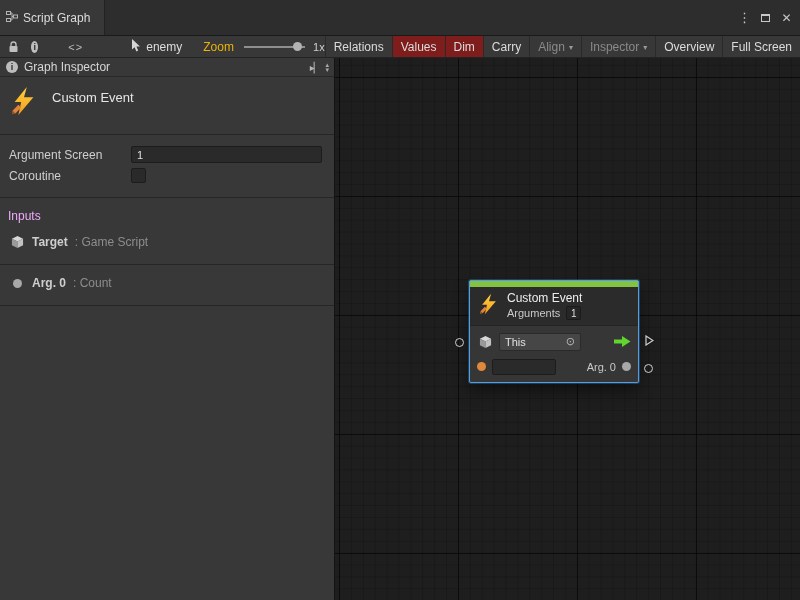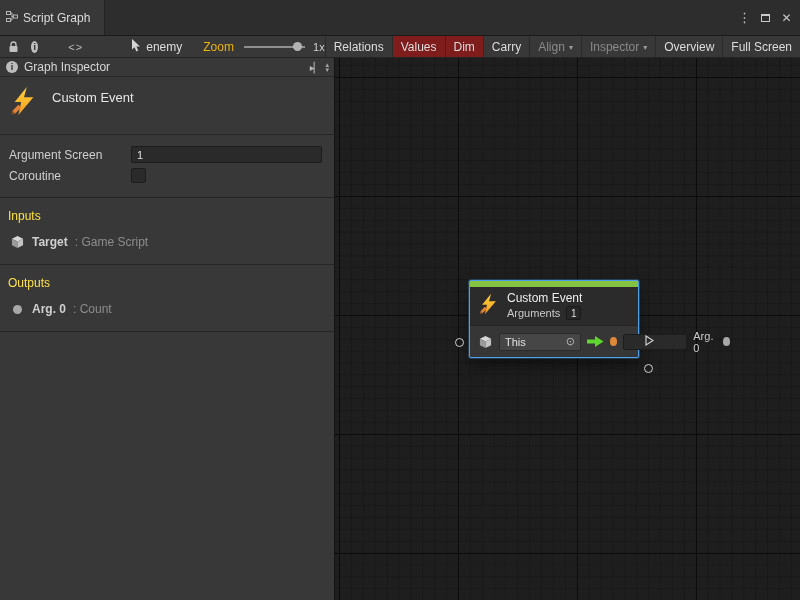--- a/index.html
+++ b/index.html
@@ -55,21 +55,21 @@
   .event-head { display:flex; align-items:flex-start; gap:13px; padding:9px 10px 15px 9px; }
   .evt-title { margin-top:4px; font-size:13px; color:#e6e6e6; }
 
   .fields { padding:9px 12px 11px 9px; }
   .frow { display:flex; align-items:center; height:21px; }
   .frow label { width:122px; color:#cfcfcf; }
   .tfield { flex:1; height:17px; background:#2a2a2a; border:1px solid #1c1c1c; border-radius:2px; color:#e0e0e0; font:11px "Liberation Sans", sans-serif; padding:0 5px; outline:none; }
   .checkbox { width:15px; height:15px; background:#2a2a2a; border:1px solid #1c1c1c; border-radius:2px; display:inline-block; }
 
   .ports { padding:8px 0 12px; }
-  .sec-head { padding:3px 8px 9px; color:#fde047; }
+  .sec-head { padding:3px 8px 9px; color:#f0abfc; }
   .prow { display:flex; align-items:center; gap:7px; padding:3px 8px 3px 9px; }
   .pname { font-weight:bold; color:#cfcfcf; }
   .ptype { color:#8d8d8d; }
   .picon { width:16px; display:inline-flex; justify-content:center; align-items:center; }
   .dot { width:9px; height:9px; border-radius:50%; display:inline-block; }
   .dot.orange { background:var(--color-string_port, #e0883a); }
   .dot.gray { background:var(--color-object_port, #a8a8a8); }
   .filler { flex:1; border-bottom:none; }
 
   
@@ -91,21 +91,21 @@
     background:#363636; border-radius:2px;
     border:1px solid var(--color-selection, #4f9fe8);
     box-shadow:0 0 0 1px rgba(80,160,232,.30), 0 8px 16px rgba(0,0,0,.45);
   }
   .node-accent { height:6px; background:var(--color-accent, #84c341); }
   .node-header { background:#2b2b2b; display:flex; align-items:center; gap:7px; padding:4px 8px 5px; border-bottom:1px solid #242424; }
   .nh-text { display:flex; flex-direction:column; gap:1px; }
   .node-title { color:#ededed; }
   .node-args { display:flex; align-items:center; gap:6px; color:#c9c9c9; font-size:11px; }
   .args-box { min-width:15px; height:14px; background:#262626; border:1px solid #1a1a1a; border-radius:2px; display:inline-flex; align-items:center; justify-content:center; font-size:10px; color:#dddddd; padding:0 2px; }
-  .node-body { padding:6px 7px; display:flex; flex-direction:row; gap:6px; }
+  .node-body { padding:6px 7px; display:flex; flex-direction:column; gap:6px; }
   .node-row { display:flex; align-items:center; gap:6px; height:19px; }
   .this-dd { width:82px; height:18px; background:#464646; border:1px solid #2a2a2a; border-radius:2px; display:inline-flex; align-items:center; padding:0 5px; color:#e2e2e2; font-size:11px; }
   .dd-label { flex:1; }
   .obj-picker { color:#b9b9b9; font-size:11px; }
   .flow-arrow { margin-left:auto; display:inline-flex; }
   .node-field { width:64px; height:16px; background:#2a2a2a; border:1px solid #1c1c1c; border-radius:2px; outline:none; color:#dddddd; font:11px "Liberation Sans", sans-serif; padding:0 3px; }
   .arg-label { margin-left:auto; color:#c9c9c9; font-size:11px; }
   .outer-port { position:absolute; display:inline-flex; }
   .outer-port.circle { width:9px; height:9px; border:1px solid #cfcfcf; border-radius:50%; }
   .p-left1 { left:-15px; top:57px; }
@@ -244,21 +244,20 @@
                 <polygon points="1,4 7,7 7,14 1,11" fill="#9a9a9a"></polygon>
                 <polygon points="13,4 7,7 7,14 13,11" fill="#c2c2c2"></polygon>
               </svg>
           </span>
           <span class="pname">Target</span>
           <span class="ptype">: Game Script</span>
         </div>
       </div>
 
       <div class="section ports">
-        <div class="sec-head">Outputs</div>
         <div class="prow">
           <span class="picon">
               <span class="dot gray"></span>
             </span>
           <span class="pname">Arg. 0</span>
           <span class="ptype">: Count</span>
         </div>
       </div>
 
       <div class="section filler"></div>

